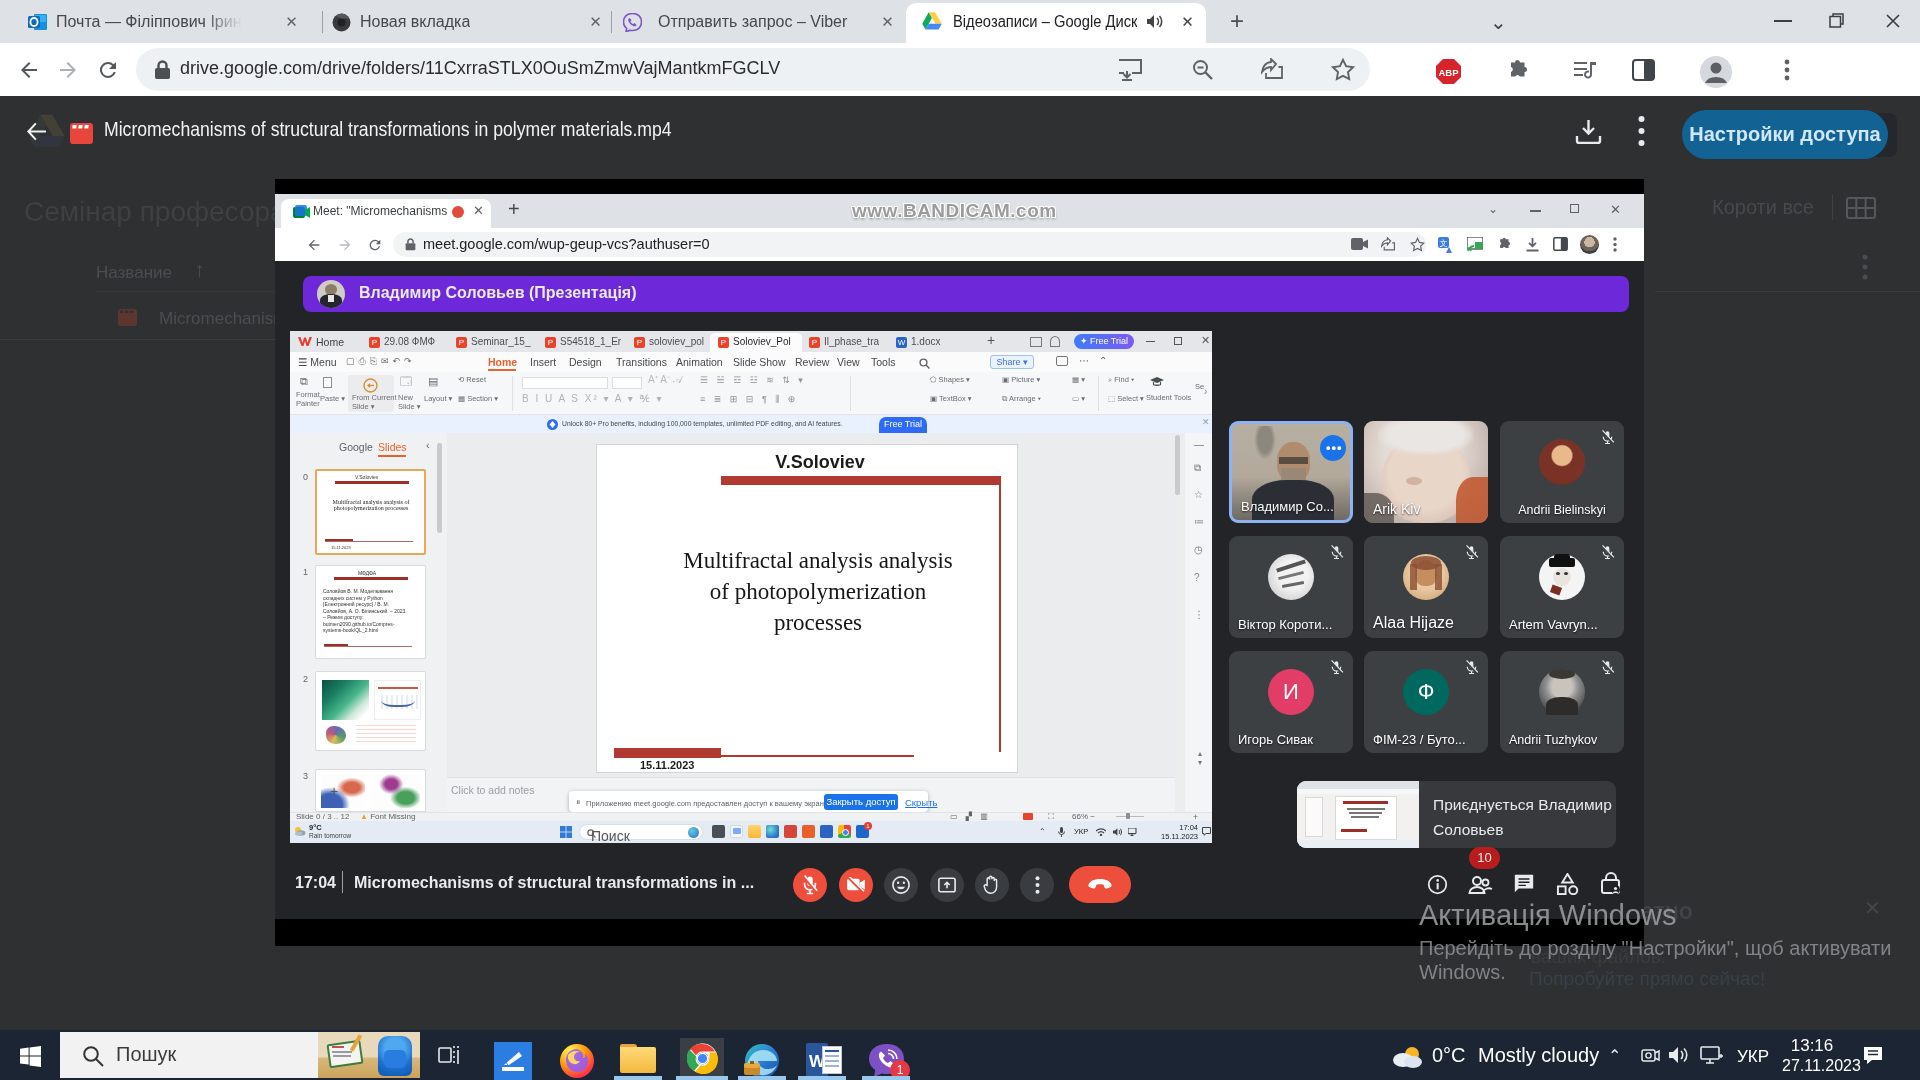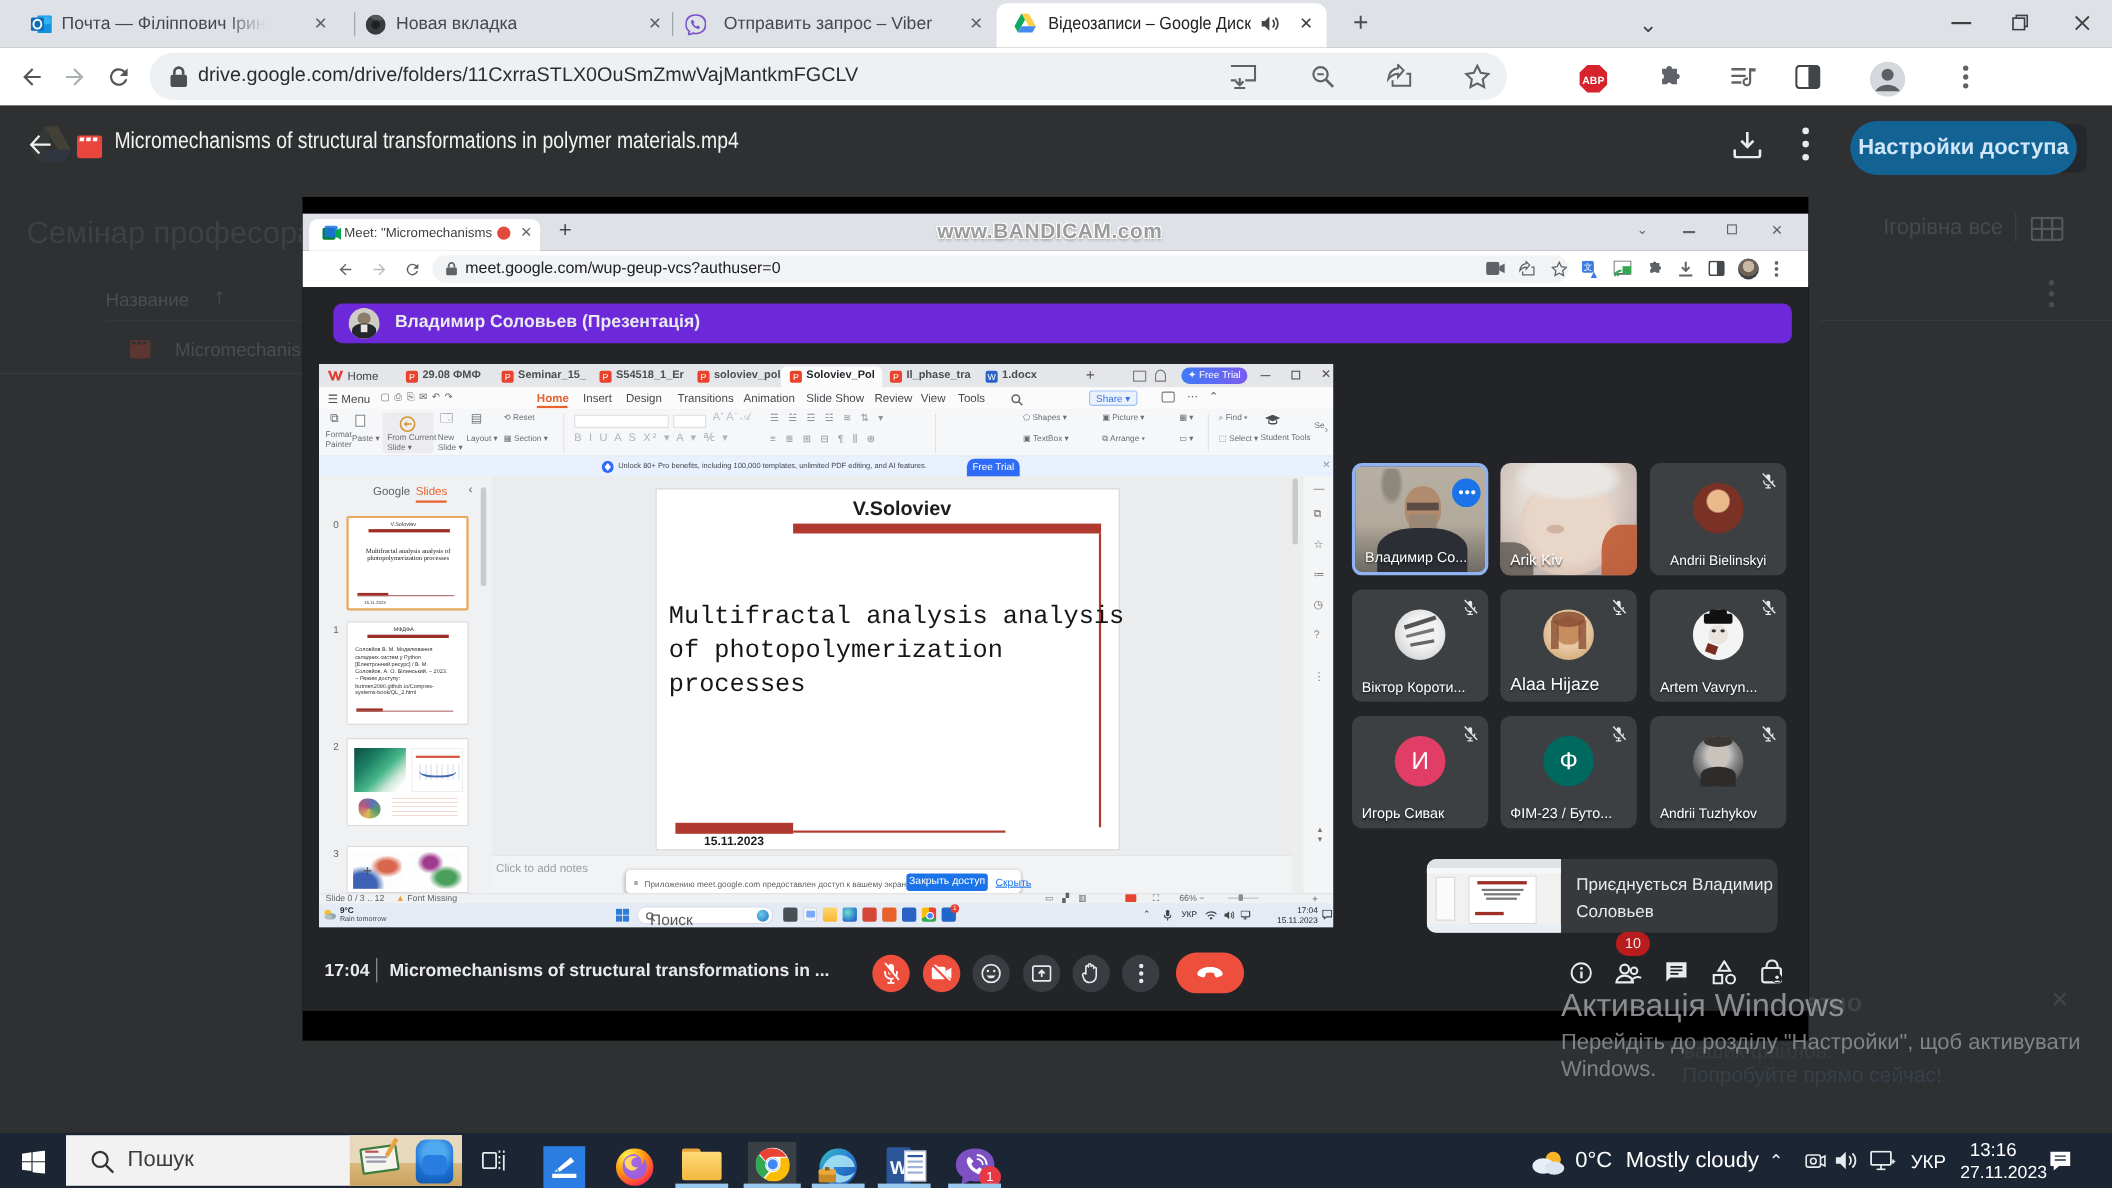--- a/index.html
+++ b/index.html
@@ -32,21 +32,21 @@
 
   
   .tile { position:absolute; width:124px; height:102px; background:#3c4043; border-radius:9px; overflow:hidden; }
   .tname { position:absolute; left:9px; bottom:6px; font-size:12px; color:#fff; text-shadow:0 1px 2px rgba(0,0,0,.7); white-space:nowrap; }
   .micoff { position:absolute; top:8px; right:8px; width:17px; height:17px; }
   .avatar { position:absolute; left:50%; top:41px; transform:translate(-50%,-50%); width:46px; height:46px; border-radius:50%; }
 
   
   .tbt { position:absolute; top:6px; width:11px; height:11px; background:#e8432d; border-radius:2px; }
   .tbt::after { content:"P"; position:absolute; left:0; top:0; width:11px; height:11px; color:#fff; font-size:8px; line-height:11px; text-align:center; }
-  .tbx { font-size:10px; color:#4a4e53; white-space:nowrap;font-weight:bold; }
+  .tbx { font-size:10px; color:#4a4e53; white-space:nowrap; }
   .mtab { top:25px; font-size:10.5px; color:#45494e; }
   .rlab { font-size:7.5px; color:#6a6e73; line-height:8.5px; }
   .sic { font-size:10px; color:#777; }
   .ticon { top:494px; width:13px; height:13px; border-radius:2px; }
 
   
   #taskbar { left:0; top:1030px; width:1920px; height:50px; background:#1b2533; }
 
   svg { display:block; }
 </style>
@@ -176,21 +176,21 @@
     <div class="abs" style="left:96px;top:167px;font-size:17px;color:#4b4e50">Название</div>
     <div class="abs" style="left:194px;top:162px;font-size:21px;color:#4b4e50">↑</div>
     <div class="abs" style="left:96px;top:195px;width:179px;height:1px;background:#363839"></div>
     <div class="abs" style="left:0px;top:243px;width:275px;height:1px;background:#393b3d"></div>
     <div class="abs" style="left:1655px;top:195px;width:265px;height:1px;background:#393b3d"></div>
     <svg class="abs" style="left:118px;top:212px" width="19" height="19" viewBox="0 0 19 19">
         <rect width="19" height="17" y="1" rx="2.5" fill="#5d3531"></rect>
         <path d="M2 2.5 h3.2 v2.6 h-3.2Z M7 2.5 h3.2 v2.6 h-3.2Z M12 2.5 h3.2 v2.6 h-3.2Z" fill="#2e3032"></path>
       </svg>
     <div class="abs" style="left:159px;top:213px;font-size:17px;color:#4b4e50">Micromechanisм</div>
-    <div class="abs" style="left:1712px;top:100px;font-size:20px;color:#47494c">Ігорівна все</div>
+    <div class="abs" style="left:1712px;top:100px;font-size:20px;color:#47494c">Короти все</div>
     <div class="abs" style="left:1832px;top:98px;width:1px;height:26px;background:#3f4244"></div>
     <svg class="abs" style="left:1846px;top:101px" width="30" height="22" viewBox="0 0 30 22">
         <g fill="none" stroke="#55585a" stroke-width="2">
           <rect x="1" y="1" width="28" height="20" rx="2"></rect>
           <path d="M1 11 h28 M10.3 1 v20 M19.6 1 v20"></path>
         </g>
       </svg>
     <svg class="abs" style="left:1862px;top:158px" width="6" height="26" viewBox="0 0 6 26">
         <circle cx="3" cy="3" r="2.5" fill="#4a4d4f"></circle>
         <circle cx="3" cy="13" r="2.5" fill="#4a4d4f"></circle>
@@ -462,21 +462,21 @@
           </div>
           <div class="abs" style="left:40px;top:452px;font-size:14px;color:#555">+</div>
           <div class="abs" style="left:147px;top:112px;width:5px;height:90px;background:#c9cacc;border-radius:3px"></div>
 
           <div class="abs" style="left:157px;top:102px;width:728px;height:344px;background:#ebeced"></div>
           <div class="abs" style="left:307px;top:114px;width:420px;height:327px;background:#fff;box-shadow:0 0 0 1px #d5d6d8"></div>
           <div class="abs" style="left:307px;top:114px;width:420px;height:327px">
             <div class="abs" style="left:13px;top:7px;width:420px;height:24px;text-align:center;font-size:18px;font-weight:bold;color:#1c1c1c;font-family:'Liberation Sans',sans-serif">V.Soloviev</div>
             <div class="abs" style="left:124px;top:31px;width:280px;height:9px;background:#b03a30"></div>
             <div class="abs" style="left:402px;top:40px;width:2px;height:267px;background:#b03a30"></div>
-            <div class="abs" style="left:11px;top:100px;width:420px;font-size:23px;line-height:31px;color:#161616;font-family:Liberation Mono, monospace">Multifractal analysis analysis<br>of photopolymerization<br>processes</div>
+            <div class="abs" style="left:11px;top:100px;width:420px;text-align:center;font-size:23px;line-height:31px;color:#161616;font-family:Liberation Serif, serif">Multifractal analysis analysis<br>of photopolymerization<br>processes</div>
             <div class="abs" style="left:17px;top:303px;width:107px;height:10px;background:#b03a30"></div>
             <div class="abs" style="left:124px;top:310px;width:193px;height:2px;background:#b03a30"></div>
             <div class="abs" style="left:43px;top:314px;font-size:11px;font-weight:bold;color:#1c1c1c">15.11.2023</div>
           </div>
 
           <div class="abs" style="left:885px;top:104px;width:5px;height:60px;background:#c9cacc;border-radius:3px"></div>
           <div class="abs" style="left:895px;top:102px;width:27px;height:379px;background:#f4f5f6"></div>
           <div class="abs sic" style="left:904px;top:108px">—</div>
           <div class="abs sic" style="left:904px;top:131px">⧉</div>
           <div class="abs sic" style="left:904px;top:158px">☆</div>

